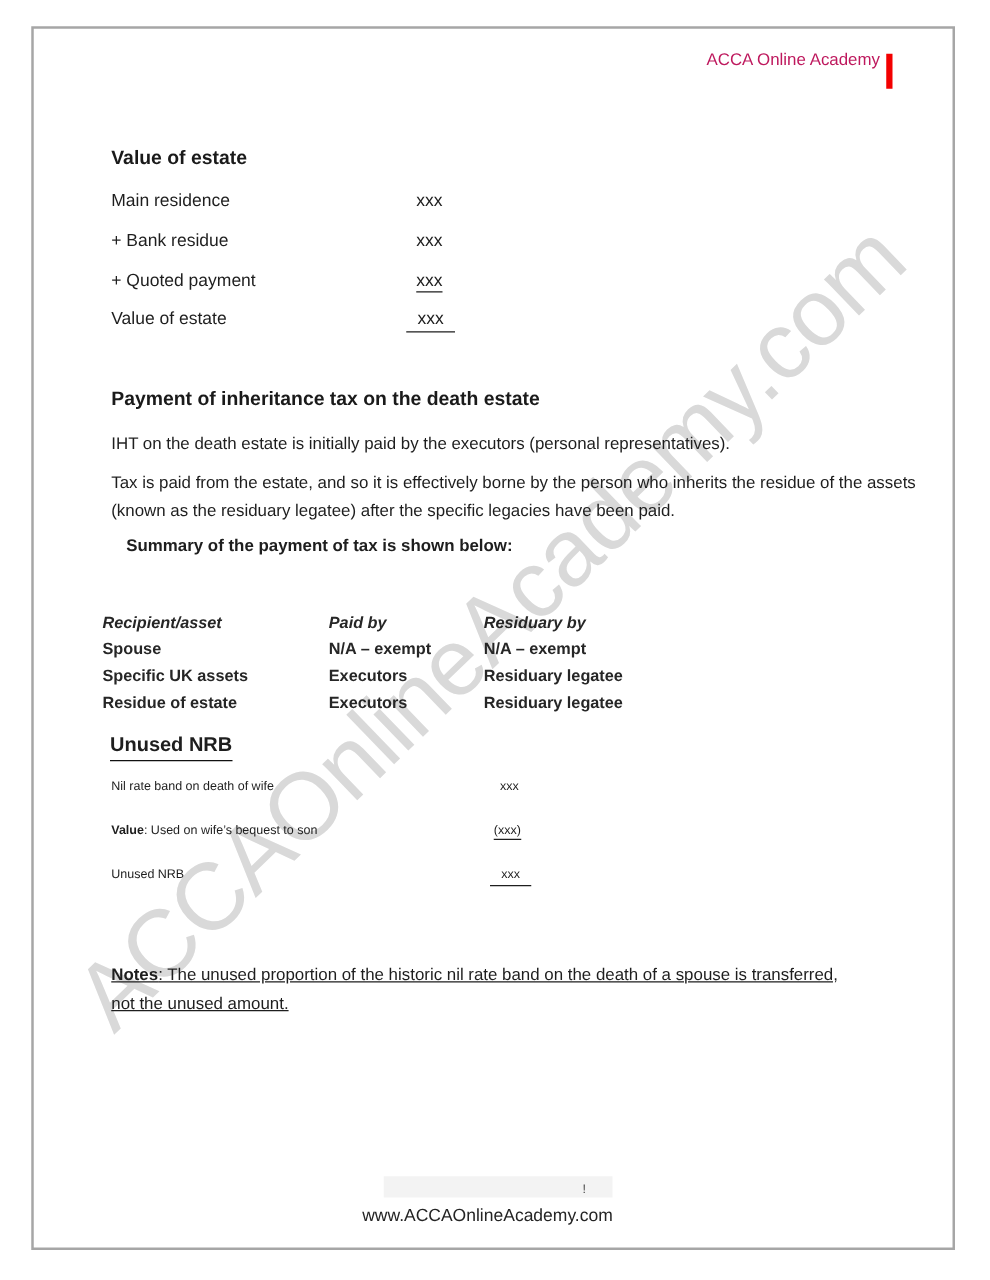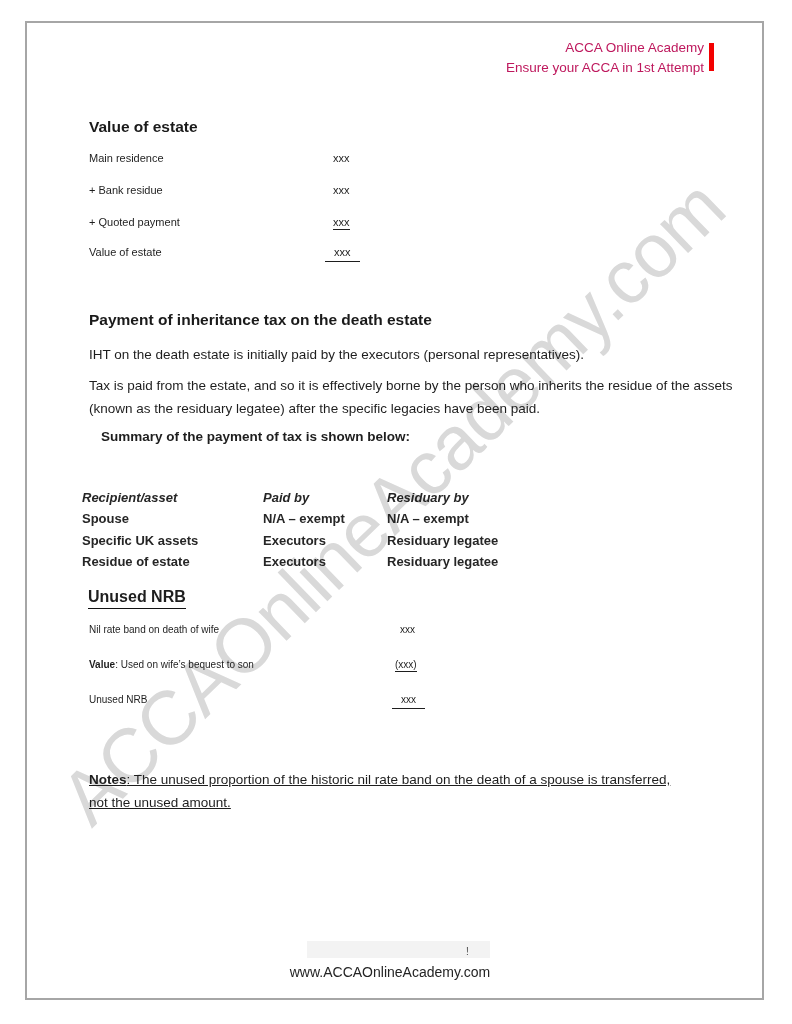--- a/index.html
+++ b/index.html
@@ -26,21 +26,21 @@
   }
   .red-bar {
     position:absolute; top:43px; right:78px; width:5px; height:28px;
     background:#f30000; z-index:2;
   }
 
   .h { position:absolute; margin:0; font-size:15.5px; font-weight:bold; color:#1a1a1a; z-index:2; }
   .h-estate  { left:89px; top:118px; }
   .h-payment { left:89px; top:311px; }
 
-  .vrow { position:absolute; left:89px; font-size:11px; z-index:2; }
+  .vrow { position:absolute; left:89px; font-size:14px; z-index:2; }
   .vrow .val { position:absolute; left:244px; white-space:nowrap; }
   .u1 { border-bottom:1.5px solid #1e1e1e; padding-bottom:1px; }
   .vrow .val.u2 { left:236px; border-bottom:1.6px solid #1e1e1e; padding:0 9px 3px; }
 
   .para { position:absolute; left:89px; margin:0; font-size:13.5px; line-height:23px; z-index:2; }
   .para1 { top:343px; white-space:nowrap; }
   .para2 { top:374px; width:676px; }
   .summary { position:absolute; left:101px; top:429px; margin:0; font-size:13.5px; font-weight:bold; z-index:2; }
 
   .table { position:absolute; left:82px; top:490px; width:440px; font-size:13px; color:#262626; z-index:2; }
@@ -66,21 +66,20 @@
 </head>
 <body>
 
 <div>
 
   <div class="watermark">ACCAOnlineAcademy.com</div>
   <div class="page-border"></div>
 
   <div class="header">
     <div>ACCA Online Academy</div>
-    <div>Ensure your ACCA in 1st Attempt</div>
   </div>
   <div class="red-bar"></div>
 
   <h2 class="h h-estate">Value of estate</h2>
 
   <div class="vrow" style="top:152px">
     <span>Main residence</span>
     <span class="val">xxx</span>
   </div>
   <div class="vrow" style="top:184px">

